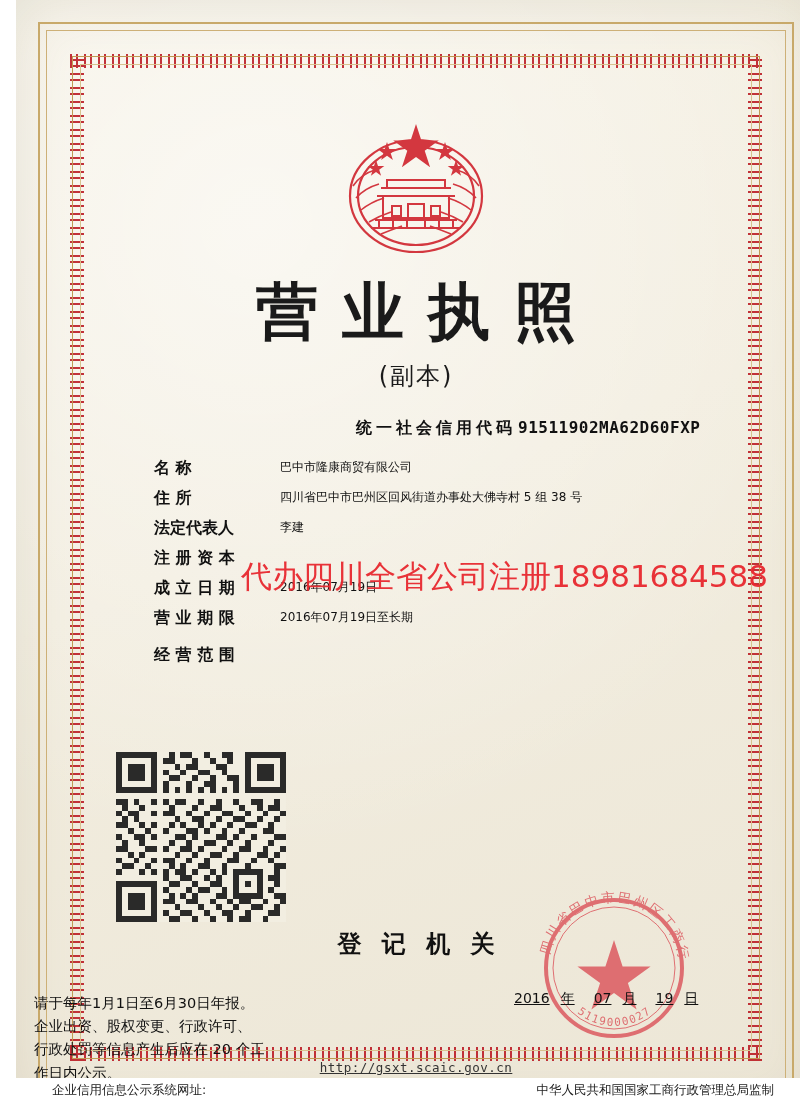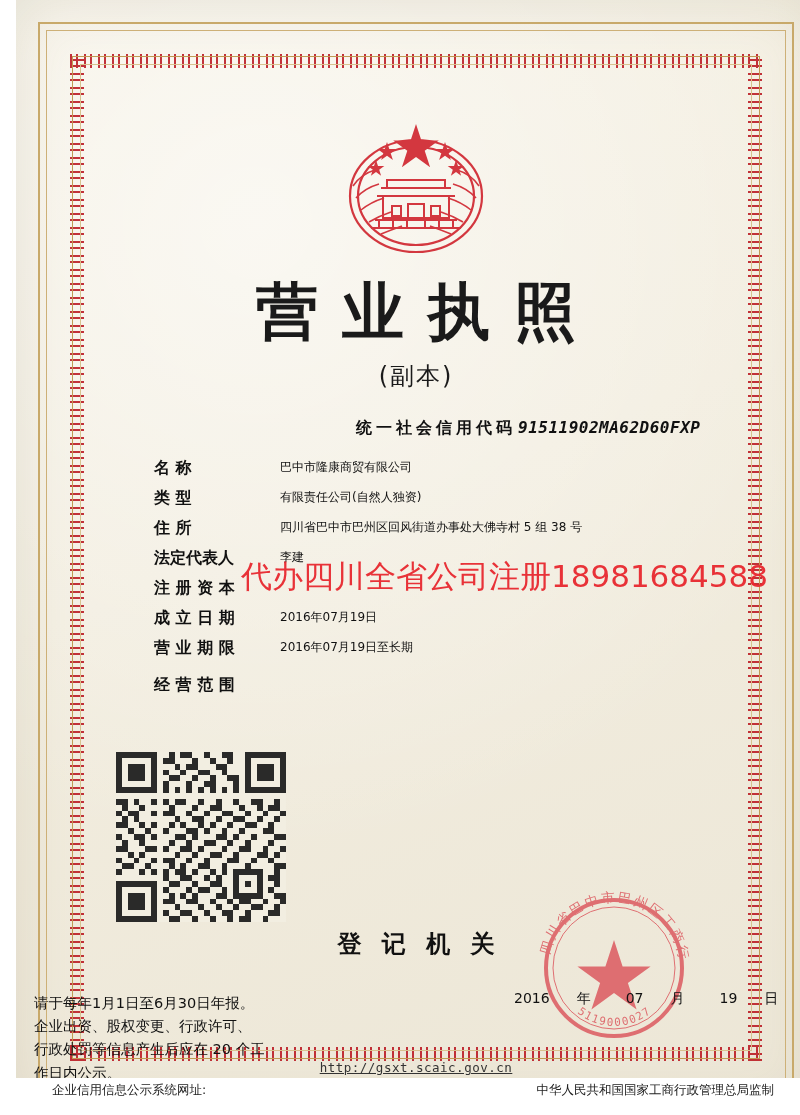--- a/index.html
+++ b/index.html
@@ -134,21 +134,20 @@
     font-weight: bold;
     letter-spacing: 4px;
     color: #111;
   }
   #credit-code-value {
     font-family: "DejaVu Sans Mono", "Liberation Mono", monospace;
     font-size: 16px;
     font-weight: bold;
     letter-spacing: 0.5px;
     color: #111;
-    font-style: italic;
   }
 
   
   #fields {
     position: absolute;
     top: 458px;
     left: 138px;
     width: 560px;
   }
   .field-row {
@@ -228,24 +227,25 @@
     opacity: 0.72;
   }
 
   
   #issue-date {
     position: absolute;
     top: 990px;
     left: 498px;
     display: flex;
     align-items: baseline;
-    gap: 21px;
+    gap: 5px;
     font-family: "DejaVu Sans", "Liberation Sans", sans-serif;
     font-size: 14px;
     color: #111;
+    text-decoration: underline;
   }
   #issue-date .num { font-weight: normal; }
   #issue-date .unit { padding: 0 14px 0 6px; }
 
   
   #footer-notice {
     position: absolute;
     left: 18px;
     top: 992px;
     width: 250px;
@@ -358,24 +358,20 @@
     <div id="credit-code-value">91511902MA62D60FXP</div>
   </div>
 
   <div id="fields">
 
     <div class="field-row">
       <div class="field-label">名  称</div>
       <div class="field-value">巴中市隆康商贸有限公司</div>
     </div>
 
-    <div class="field-row">
-      <div class="field-label">类  型</div>
-      <div class="field-value">有限责任公司(自然人独资)</div>
-    </div>
 
     <div class="field-row">
       <div class="field-label">住  所</div>
       <div class="field-value">四川省巴中市巴州区回风街道办事处大佛寺村 5 组 38 号</div>
     </div>
 
     <div class="field-row">
       <div class="field-label">法定代表人</div>
       <div class="field-value">李建</div>
     </div>

